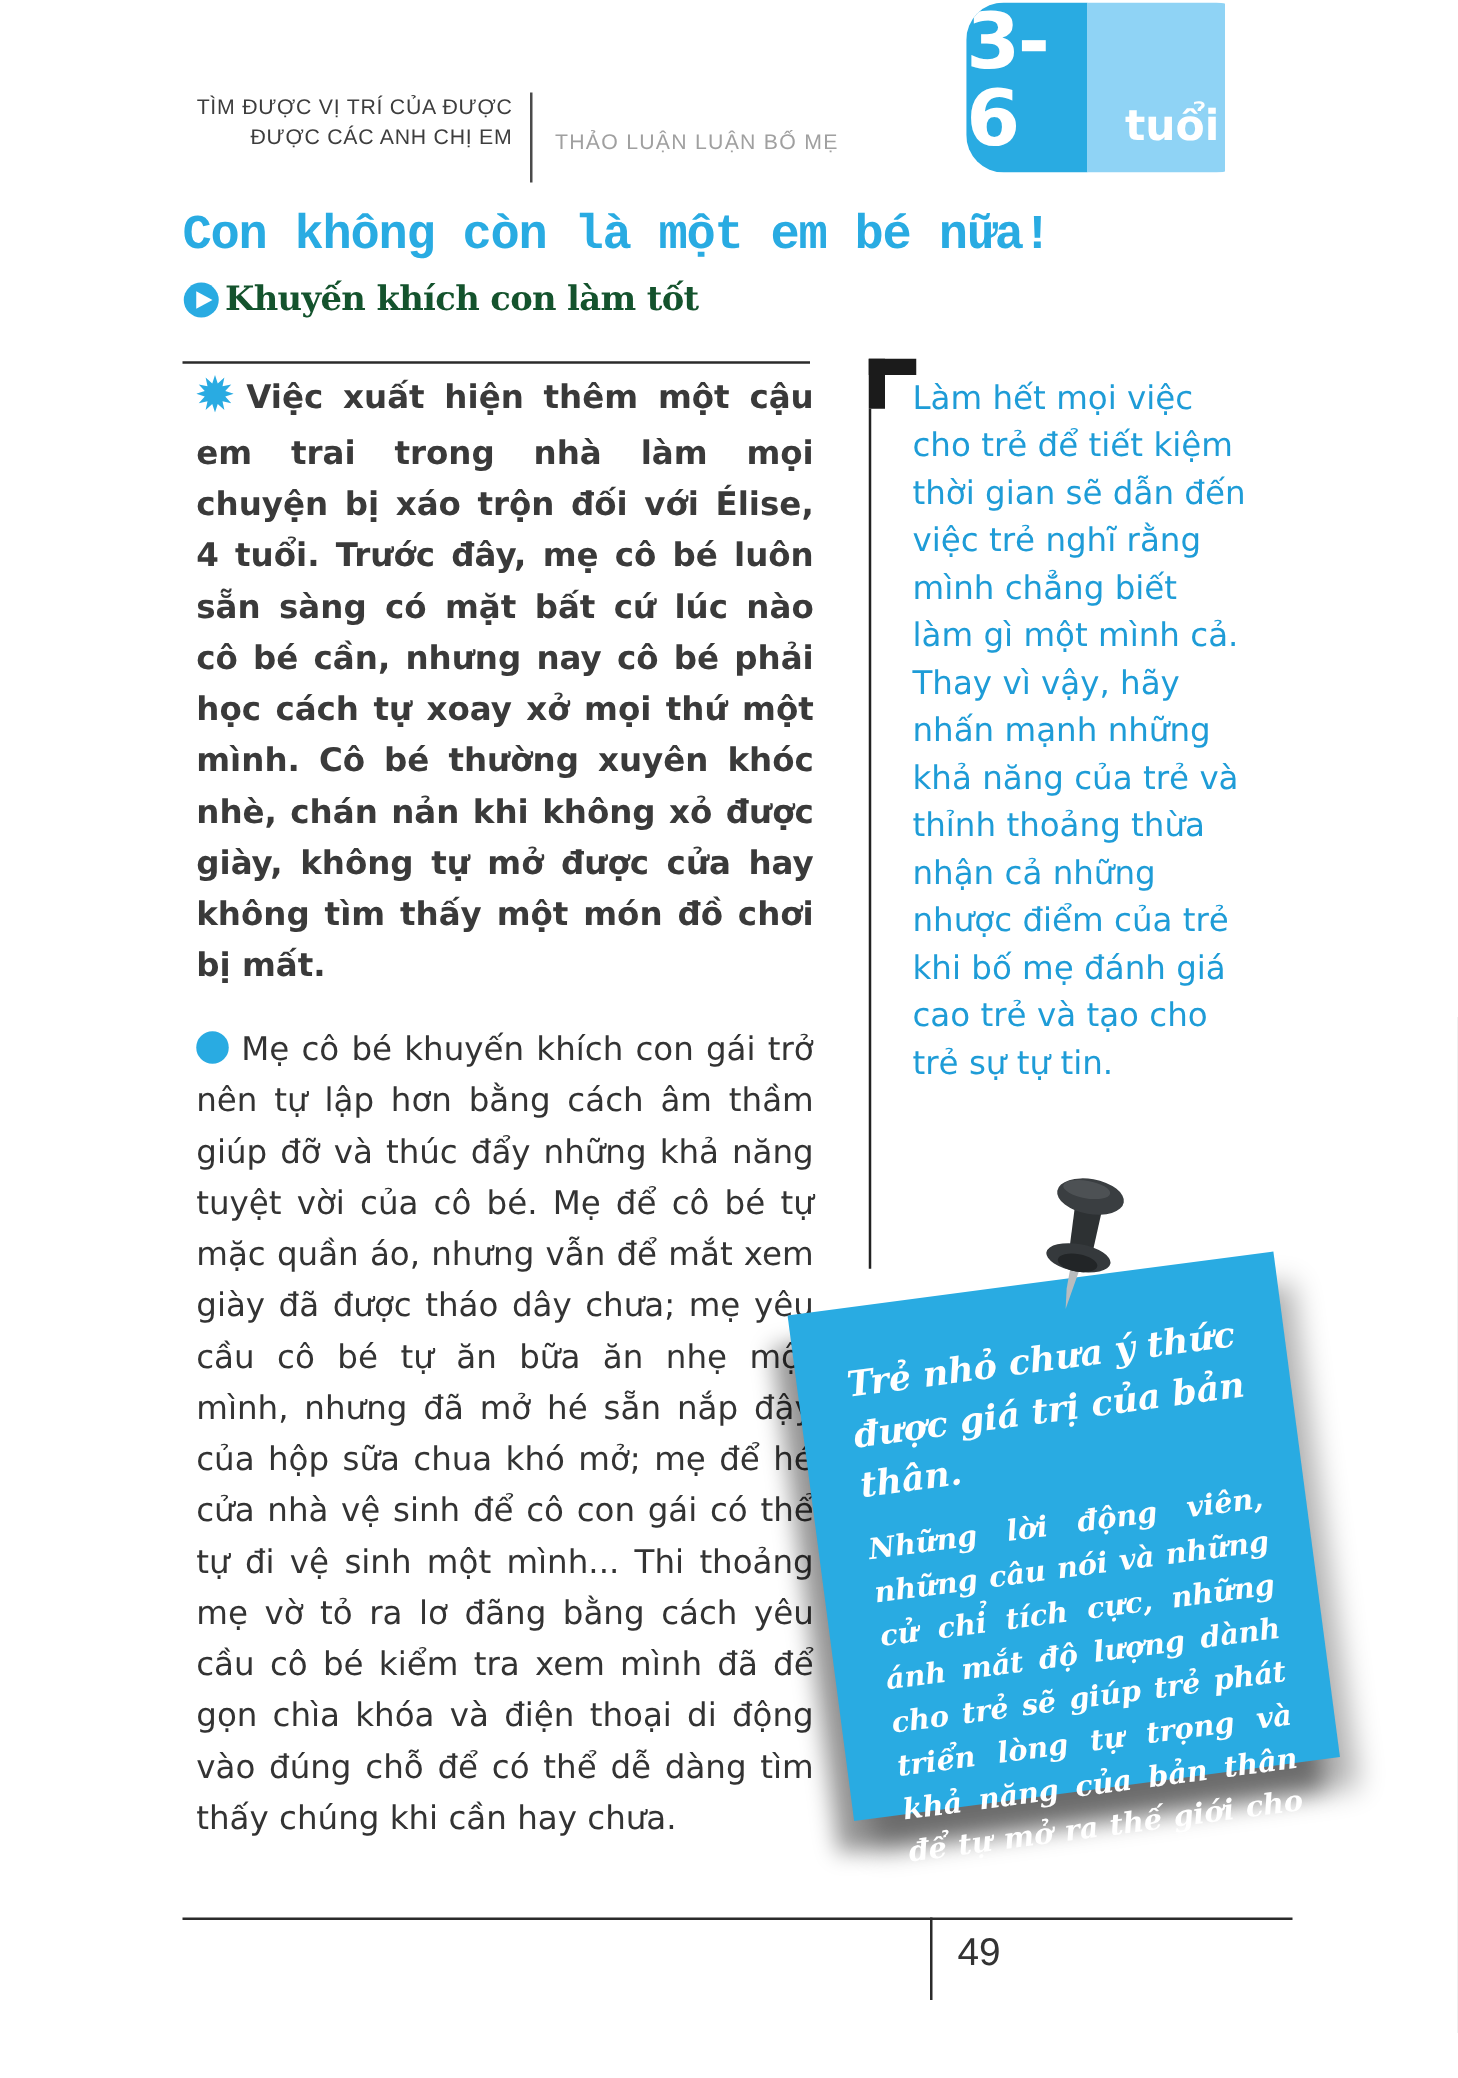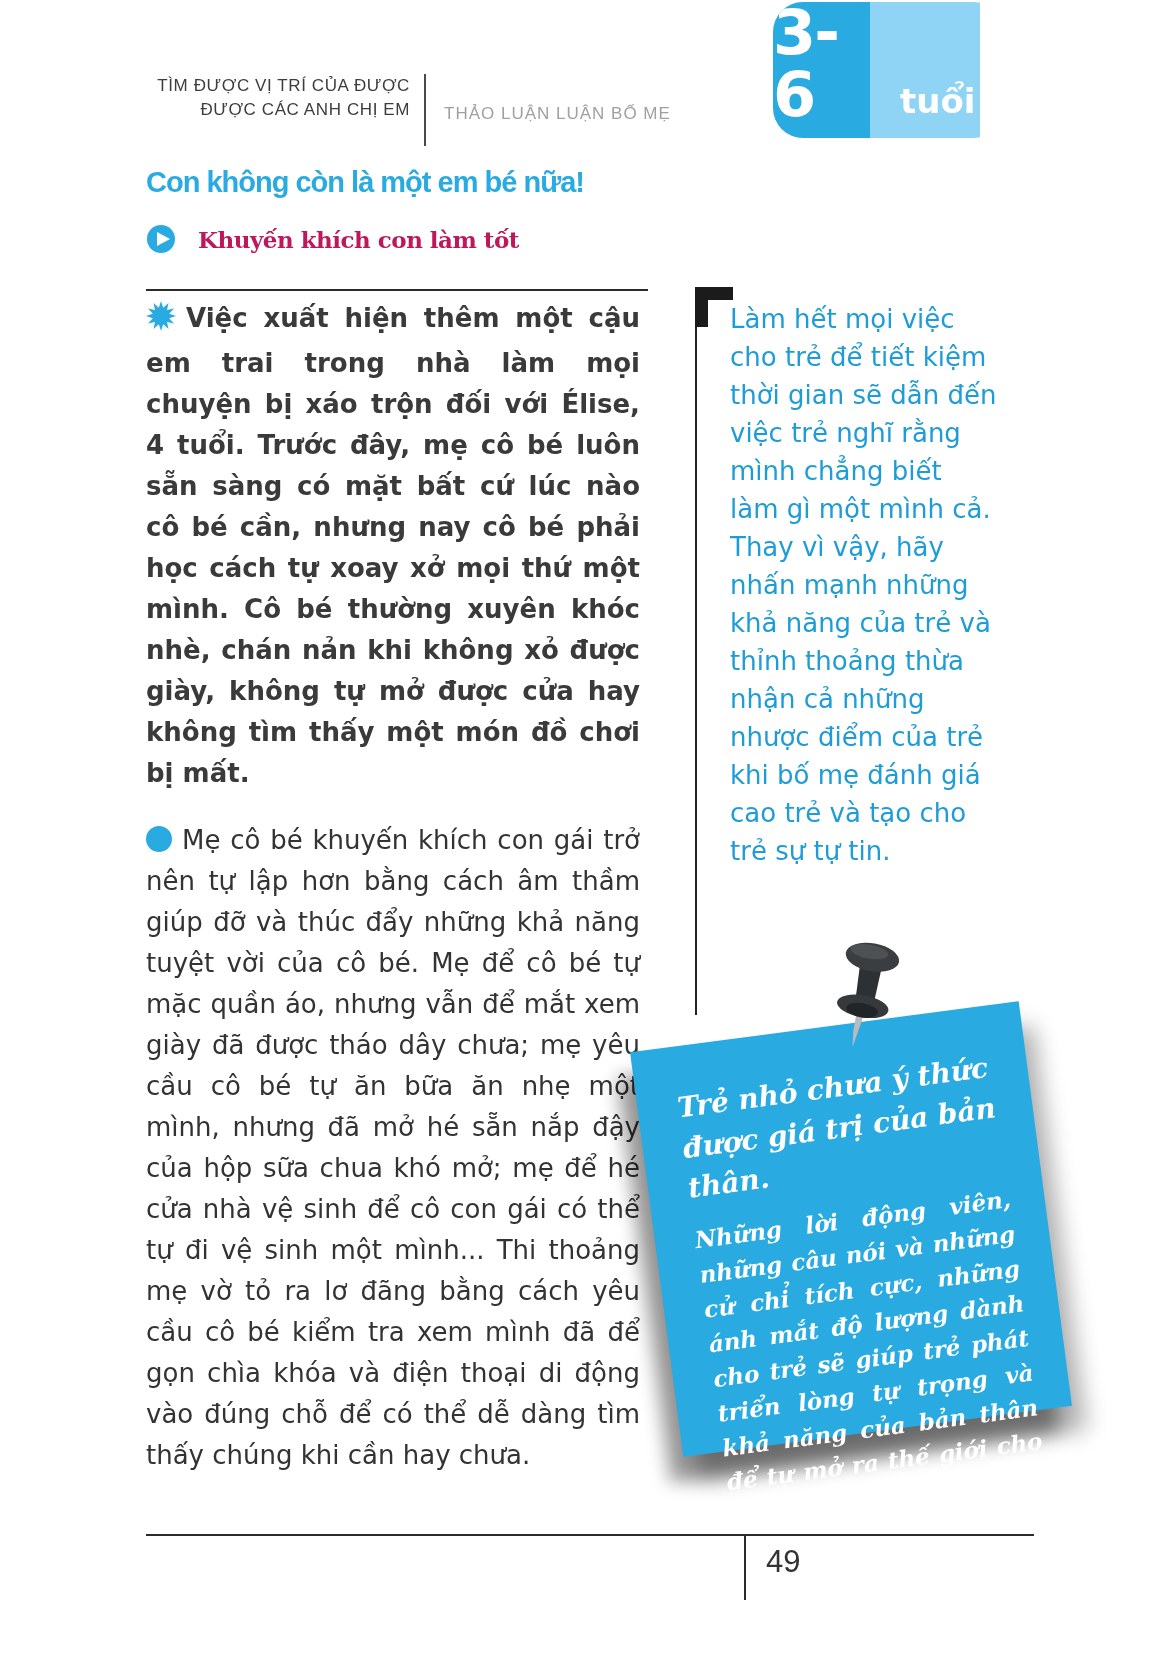--- a/index.html
+++ b/index.html
@@ -35,38 +35,38 @@
     letter-spacing:-2px;padding-bottom:12px;
   }
   .age-badge .unit{
     color:#fff;font-weight:bold;font-size:34px;line-height:1;
     padding:0 0 20px 8px;
     margin-left:22px;
   }
   
   .article-title{
     position:absolute;left:146px;top:166px;width:880px;
-    font-family:Liberation Sans, sans-serif;font-weight:bold;
-    font-size:29px;letter-spacing:-1px;color:#29ABE2;white-space:nowrap;
+    font-family:Liberation Mono, monospace;font-weight:bold;
+    font-size:39px;letter-spacing:-1px;color:#29ABE2;white-space:nowrap;
   }
   .kicker{position:absolute;left:146px;top:224px;display:flex;align-items:center;}
   .kicker .label{
     font-family:"DejaVu Serif",serif;font-weight:bold;
-    font-size:23px;color:#be185d;margin-left:22px;letter-spacing:-.5px;
+    font-size:27px;color:#14532d;margin-left:4px;letter-spacing:-.5px;
   }
   
   .col-top-rule{position:absolute;left:146px;top:289px;width:502px;height:2px;background:#2b2b2b;}
   .corner-bracket{
     position:absolute;left:695px;top:287px;width:38px;height:40px;
     border-top:13px solid #1b1b1b;border-left:13px solid #1b1b1b;
     box-sizing:border-box;
   }
   .sidebar-vline{position:absolute;left:695px;top:327px;width:2px;height:688px;background:#222;}
   
-  .body-col{position:absolute;left:146px;top:298px;width:494px;}
+  .body-col{position:absolute;left:157px;top:298px;width:494px;}
   .body-col p{
     margin:0 0 26px 0;text-align:justify;
     font-size:26px;line-height:41px;color:#333;
   }
   .body-col p.lead{font-weight:bold;color:#3a3a3a;}
   .bullet{display:inline-block;vertical-align:-4px;margin-right:10px;}
   .dot-bullet{
     display:inline-block;width:26px;height:26px;border-radius:50%;
     background:#29ABE2;vertical-align:-3px;margin-right:10px;
   }

